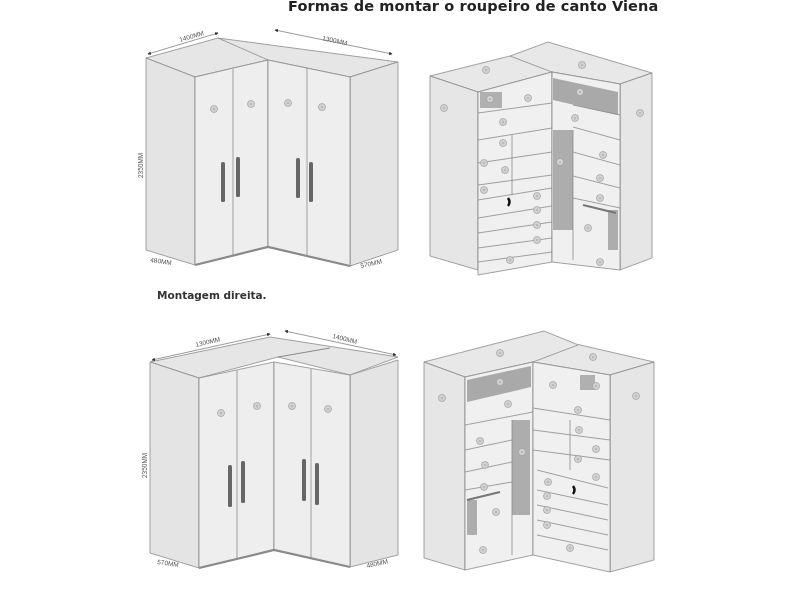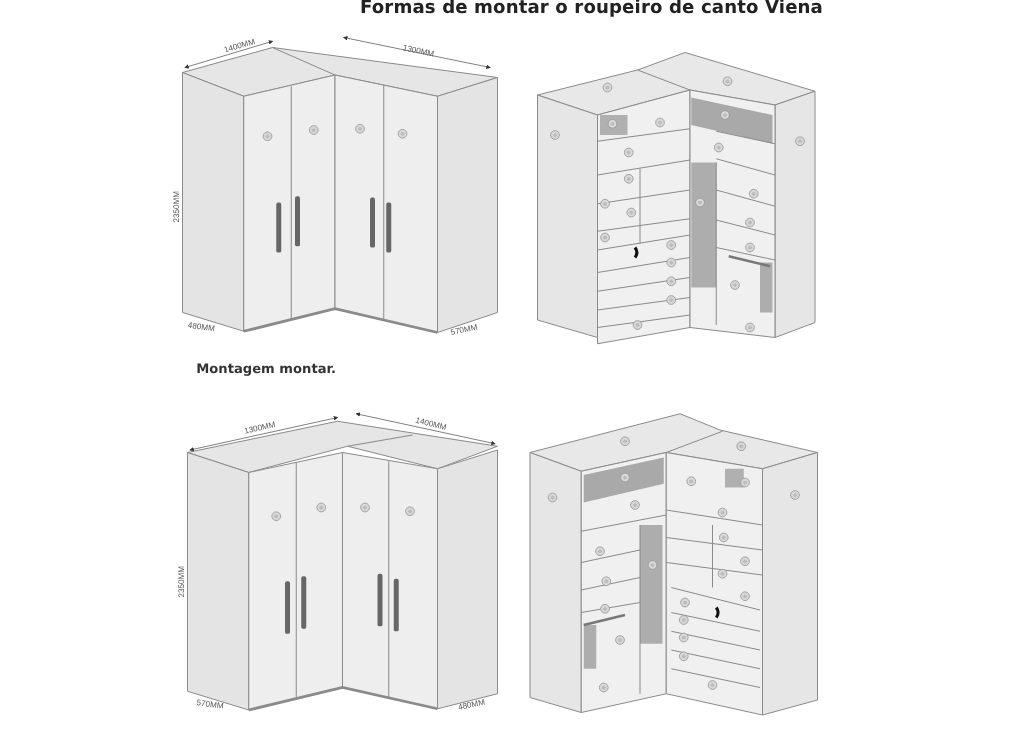--- a/index.html
+++ b/index.html
@@ -6,21 +6,21 @@
   body { width:810px; height:590px; position:relative; overflow:hidden; font-family:"Liberation Sans", sans-serif; }
   .title { position:absolute; left:288px; top:-2px; font-family:"DejaVu Sans", sans-serif; font-weight:bold; font-size:14.5px; color:#222; letter-spacing:0.1px; white-space:nowrap; }
   .subtitle { position:absolute; left:157px; top:289px; font-family:"DejaVu Sans", sans-serif; font-weight:bold; font-size:10.5px; color:#333; white-space:nowrap; }
   svg.fig { position:absolute; left:0; top:0; }
   .dim { font-family:"Liberation Sans", sans-serif; font-size:6.5px; fill:#555; }
 </style>
 </head>
 <body>
 
 <div class="title">Formas de montar o roupeiro de canto Viena</div>
-<div class="subtitle">Montagem montar.</div>
+<div class="subtitle">Montagem direita.</div>
 
 <svg class="fig" width="810" height="590" viewBox="0 0 810 590">
   <defs>
     <marker id="arr" markerWidth="6" markerHeight="6" refX="5" refY="3" orient="auto">
       <path d="M0,0 L6,3 L0,6 z" fill="#333"></path>
     </marker>
     <marker id="arrs" markerWidth="6" markerHeight="6" refX="1" refY="3" orient="auto">
       <path d="M6,0 L0,3 L6,6 z" fill="#333"></path>
     </marker>
     <g id="knob">

